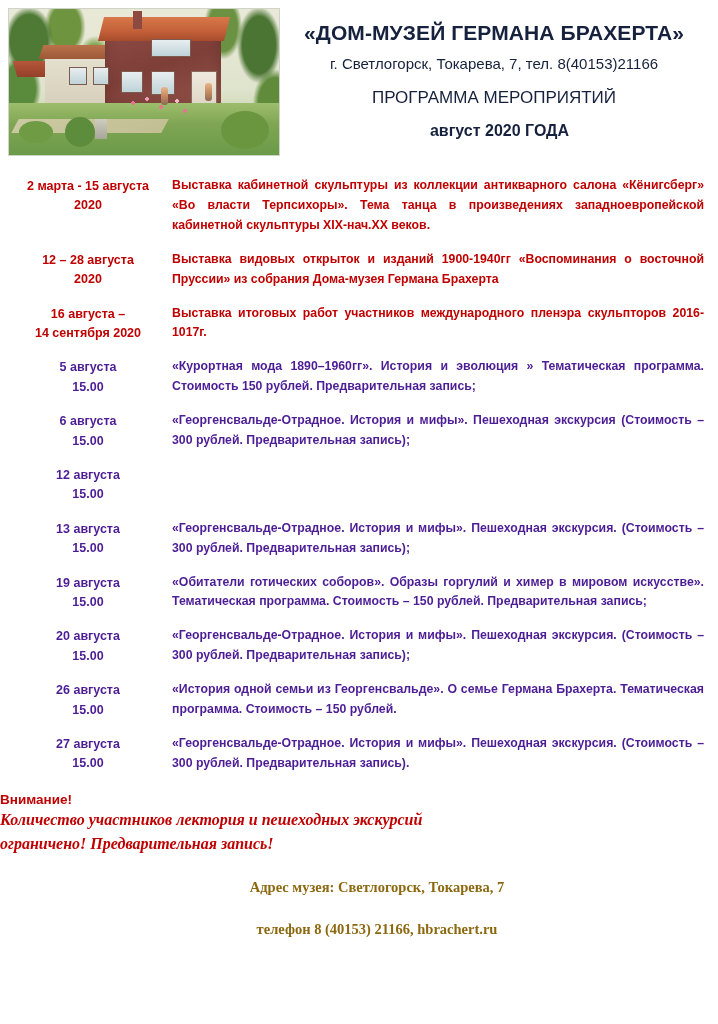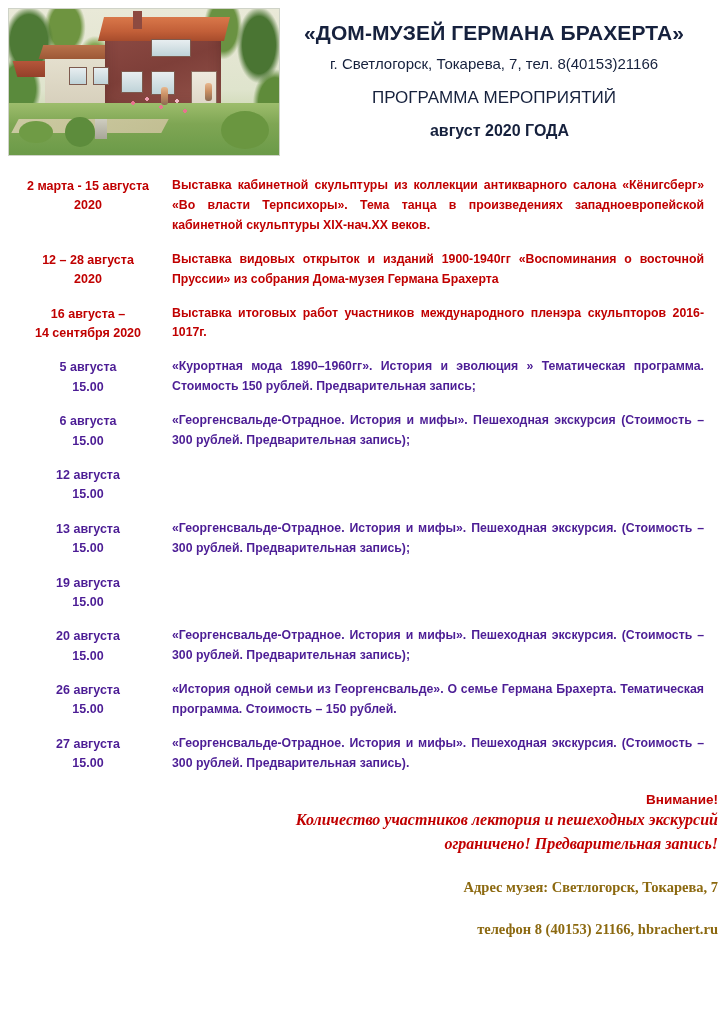--- a/index.html
+++ b/index.html
@@ -192,41 +192,41 @@
     font-weight: bold;
   }
   .row.blue .when, .row.blue .what {
     color: #4c1d95;
     font-weight: bold;
   }
   .row.blue .what { font-weight: bold; }
 
   
   .notice {
-    text-align: right;
+    text-align: left;
     margin-top: 18px;
     color: #c00000;
   }
   .notice-title {
     font-size: 13.5px;
     font-weight: bold;
     font-family: "Liberation Sans", "DejaVu Sans", sans-serif;
   }
   .notice-line {
     font-family: "Liberation Serif", "DejaVu Serif", serif;
     font-weight: bold;
     font-size: 16px;
     line-height: 1.4;
     margin-top: 2px;
     font-style: italic;
   }
 
   
   .footer {
-    text-align: right;
+    text-align: center;
     margin-top: 22px;
     color: #8c6910;
     font-family: "Liberation Serif", "DejaVu Serif", serif;
     font-weight: bold;
     padding-left: 36px;
   }
   .footer-line {
     font-size: 14.5px;
     line-height: 1.3;
   }
@@ -311,20 +311,21 @@
 
   <div class="row blue">
     <div class="when">13 августа
 15.00</div>
     <div class="what">«Георгенсвальде-Отрадное. История и мифы». Пешеходная экскурсия. (Стоимость – 300 рублей. Предварительная запись);</div>
   </div>
 
   <div class="row blue">
     <div class="when">19 августа
 15.00</div>
+    <div class="what">«Обитатели готических соборов».  Образы горгулий и химер в мировом искусстве». Тематическая программа. Стоимость – 150 рублей. Предварительная запись;</div>
   </div>
 
   <div class="row blue">
     <div class="when">20 августа
 15.00</div>
     <div class="what">«Георгенсвальде-Отрадное. История и мифы». Пешеходная экскурсия. (Стоимость – 300 рублей. Предварительная запись);</div>
   </div>
 
   <div class="row blue">
     <div class="when">26 августа

